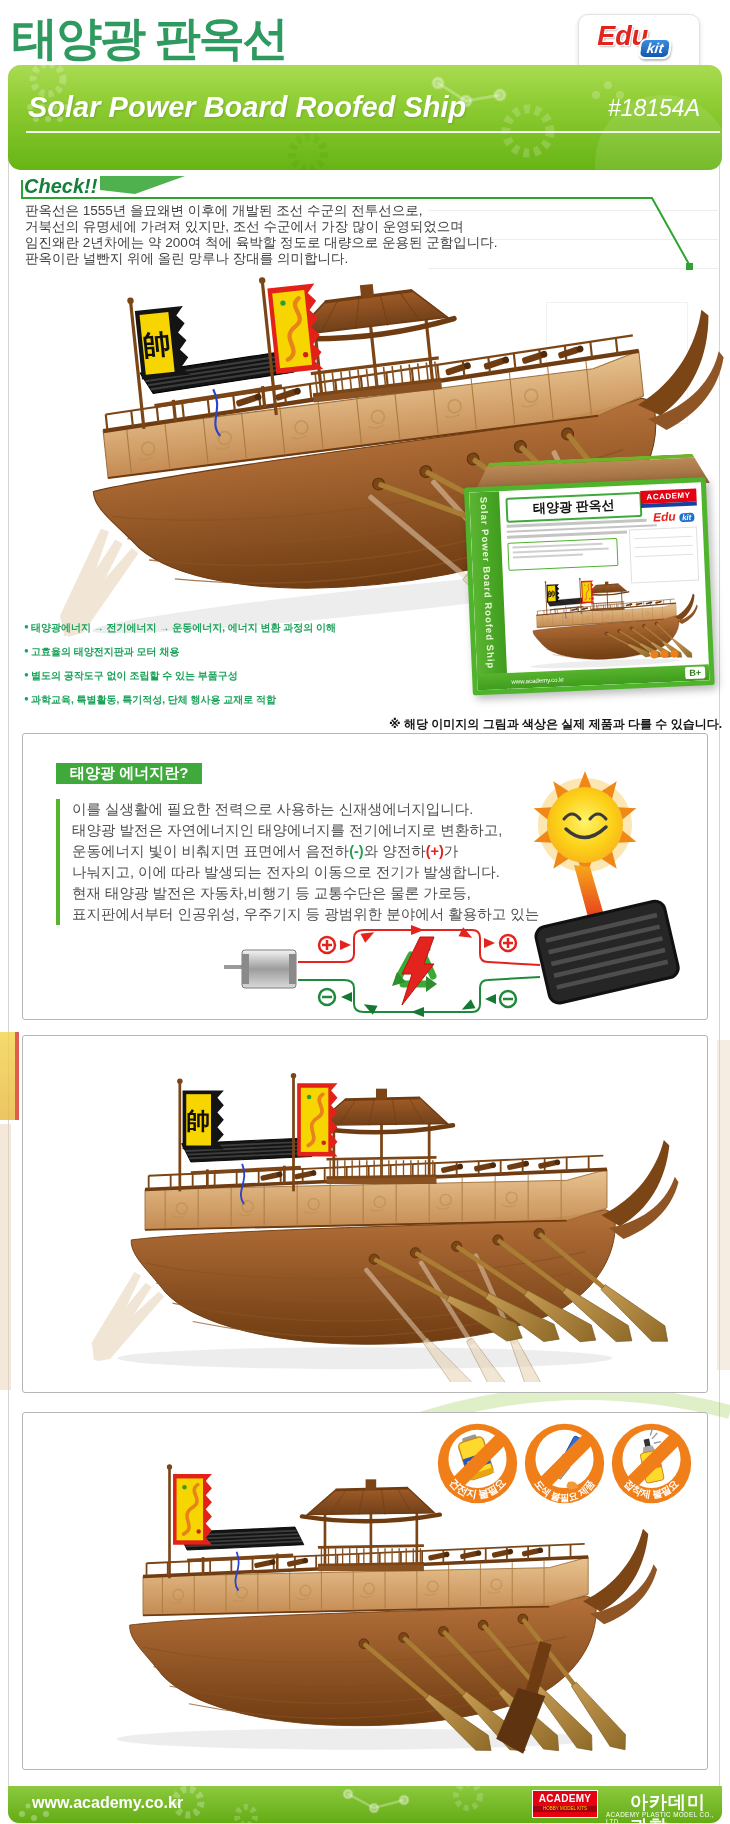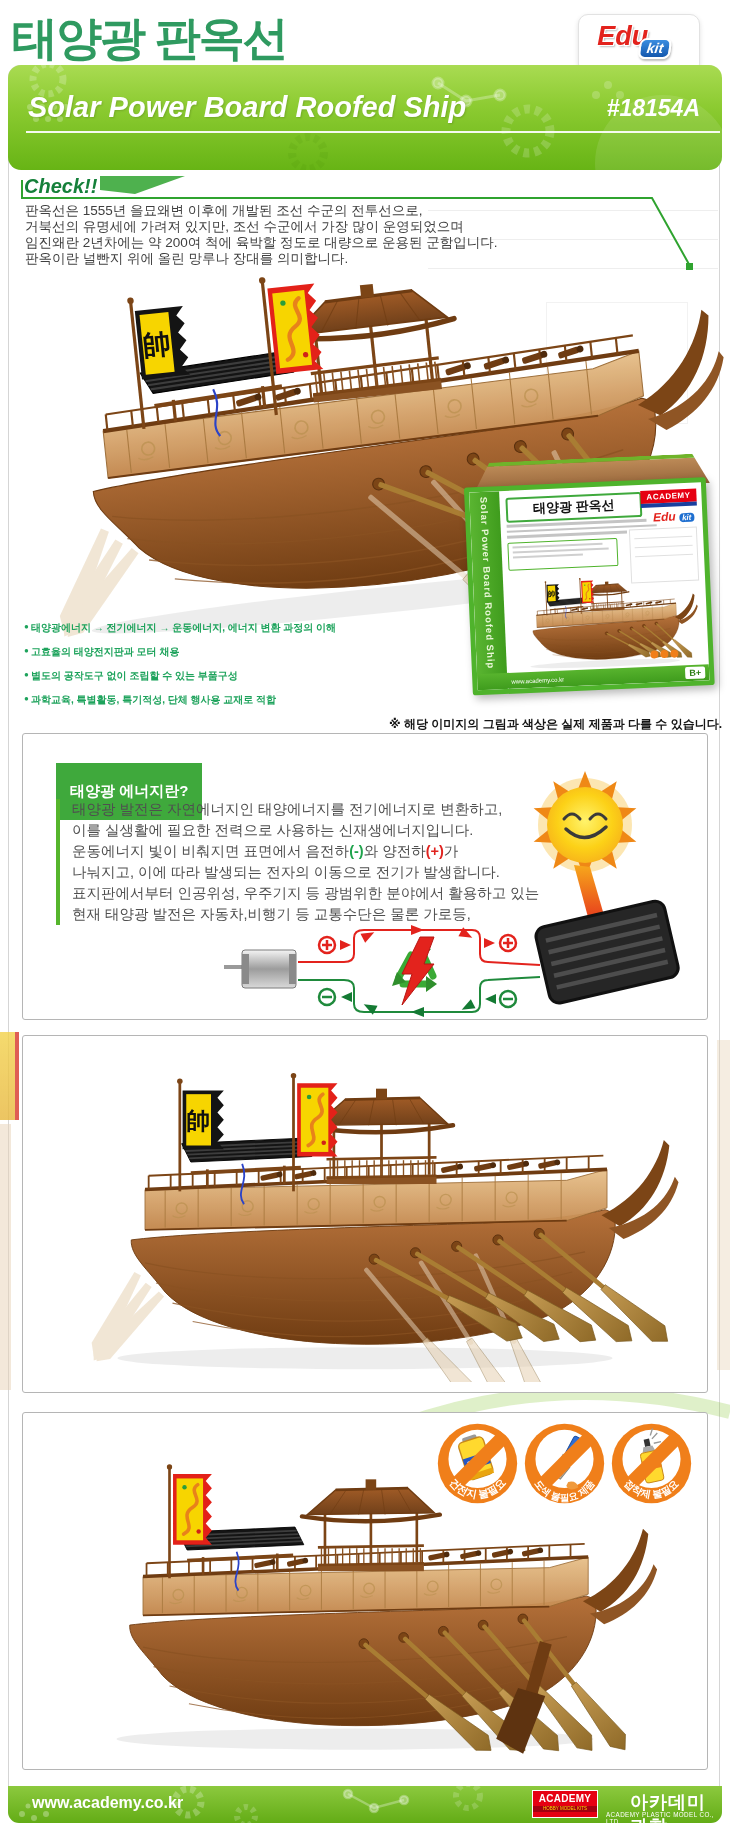--- a/index.html
+++ b/index.html
@@ -14,21 +14,21 @@
             text-shadow:-1px -1px 0 #fff,1px -1px 0 #fff,-1px 1px 0 #fff,1px 1px 0 #fff,2px 2px 2px rgba(0,0,0,.25);}
   .kit-badge{display:inline-block;background:linear-gradient(180deg,#3b8de0,#1458ae);color:#fff;font-style:italic;
              font-weight:bold;font-size:14px;padding:0 6px 1px;border-radius:7px;border:2px solid #fff;
              transform:skewX(-8deg) translate(-8px,8px);box-shadow:1px 2px 2px rgba(0,0,0,.25);}
   .panel{left:8px;top:65px;width:712px;height:1757px;background:#fff;border:1px solid #d5d5d5;border-radius:12px;z-index:0;box-sizing:border-box;}
   .banner{left:8px;top:65px;width:714px;height:105px;border-radius:13px;z-index:3;overflow:hidden;box-sizing:border-box;
           background:linear-gradient(180deg,#a9db52 0%,#8ccb31 40%,#67b415 100%);}
   .banner-sub{position:absolute;left:20px;top:26px;font-size:29px;font-weight:bold;font-style:italic;color:#fff;
               text-shadow:1px 1px 2px rgba(0,0,0,.15);}
   .banner-underline{position:absolute;left:18px;top:66px;width:694px;height:2px;background:rgba(255,255,255,.92);}
-  .banner-code{position:absolute;right:22px;top:30px;font-size:23px;font-weight:bold;font-style:italic;color:#fff;}
+  .banner-code{position:absolute;right:22px;top:30px;font-size:23px;font-weight:normal;font-style:italic;color:#fff;}
   
   .check-label{left:24px;top:175px;font-style:italic;font-weight:bold;font-size:20px;color:#15803a;z-index:3;}
   .check-frame{left:0;top:168px;width:730px;height:110px;z-index:2;}
   .check-lines{left:25px;top:203px;font-size:13.5px;line-height:15.9px;color:#3f3f3f;z-index:3;}
   
   .ship-main{left:0;top:230px;width:730px;height:412px;z-index:1;}
   .features{left:24px;top:615px;font-size:10px;font-weight:bold;color:#1ea35c;line-height:23px;z-index:3;}
   .features div::before{content:"● ";font-size:8px;vertical-align:2px;}
   .box-wrap{left:468px;top:458px;width:256px;height:242px;transform:rotate(-2.5deg);z-index:4;}
   .box-top{position:absolute;left:10px;top:0;width:236px;height:26px;
@@ -59,21 +59,21 @@
              font-size:9px;font-weight:bold;text-align:center;line-height:12px;border-radius:2px;}
   .box-minibadges{position:absolute;right:30px;bottom:20px;}
   .box-minibadges i{display:inline-block;width:8px;height:8px;border-radius:50%;background:#f07f1a;margin-left:2px;}
   .box-caption{right:8px;top:700px;font-size:12px;font-weight:bold;color:#151515;z-index:4;margin-top:16px;}
   
   .card{left:22px;width:686px;background:#fff;border:1px solid #b5b5b5;border-radius:3px;z-index:2;box-sizing:border-box;}
   .card1{top:733px;height:287px;}
   .card2{top:1035px;height:358px;}
   .card3{top:1412px;height:358px;}
   .solar-heading{left:56px;top:763px;background:#3fa93c;color:#fff;font-weight:bold;font-size:15px;
-                 padding:19px 14px;z-index:3;}
+                 padding:1px 14px;z-index:3;}
   .solar-text{left:56px;top:799px;border-left:4px solid #55b52c;padding-left:12px;font-size:14.5px;
               line-height:21px;color:#4f4f4f;z-index:3;}
   .solar-text .minus{color:#1fa34c;font-weight:bold;}
   .solar-text .plus{color:#e0231f;font-weight:bold;}
   .diagram{left:22px;top:733px;width:686px;height:287px;z-index:2;}
   .ship-slot2{left:35px;top:1052px;width:660px;height:330px;z-index:3;}
   .ship-slot3{left:25px;top:1444px;width:660px;height:318px;z-index:3;}
   .badge-row{left:436px;top:1422px;z-index:4;display:flex;gap:4px;}
   .badge{width:83px;height:83px;}
   
@@ -773,26 +773,26 @@
       <g fill="#2f8f2c">
         <polygon points="370,253 384,249 375,239"></polygon>
         <polygon points="415,251 404,243 404,259"></polygon>
         <polygon points="394,212 409,216 399,227"></polygon>
       </g>
       <polygon points="398,204 412,204 402,231 412,231 380,272 390,241 380,241" fill="#e3231d" stroke="#b71713" stroke-width="1"></polygon>
     </g>
   </svg>
   <div class="abs solar-heading">태양광 에너지란?</div>
   <div class="abs solar-text">
+    <div>이를 실생활에 필요한 전력으로 사용하는 신재생에너지입니다.</div>
     <div>태양광 발전은 자연에너지인 태양에너지를 전기에너지로 변환하고,</div>
-    <div>이를 실생활에 필요한 전력으로 사용하는 신재생에너지입니다.</div>
     <div><span>운동에너지 빛이 비춰지면 표면에서 음전하</span><span class="minus">(-)</span><span>와 양전하</span><span class="plus">(+)</span><span>가</span></div>
     <div>나눠지고, 이에 따라 발생되는 전자의 이동으로 전기가 발생합니다.</div>
+    <div>현재 태양광 발전은 자동차,비행기 등 교통수단은 물론 가로등,</div>
     <div>표지판에서부터 인공위성, 우주기지 등 광범위한 분야에서 활용하고 있는</div>
-    <div>현재 태양광 발전은 자동차,비행기 등 교통수단은 물론 가로등,</div>
   </div>
 
   <div class="abs card card2"></div>
   <div class="abs ship-slot2" id="ship-side"><svg viewBox="0 0 680 360" width="100%" height="100%" preserveAspectRatio="xMidYMid meet">
   <defs>
     <linearGradient id="sBh" x1="0" y1="0" x2="0" y2="1">
             <stop offset="0" stop-color="#b5713a"></stop>
             <stop offset="1" stop-color="#6f3c12"></stop>
           </linearGradient>
     <linearGradient id="sBa" x1="0" y1="0" x2="0" y2="1">

